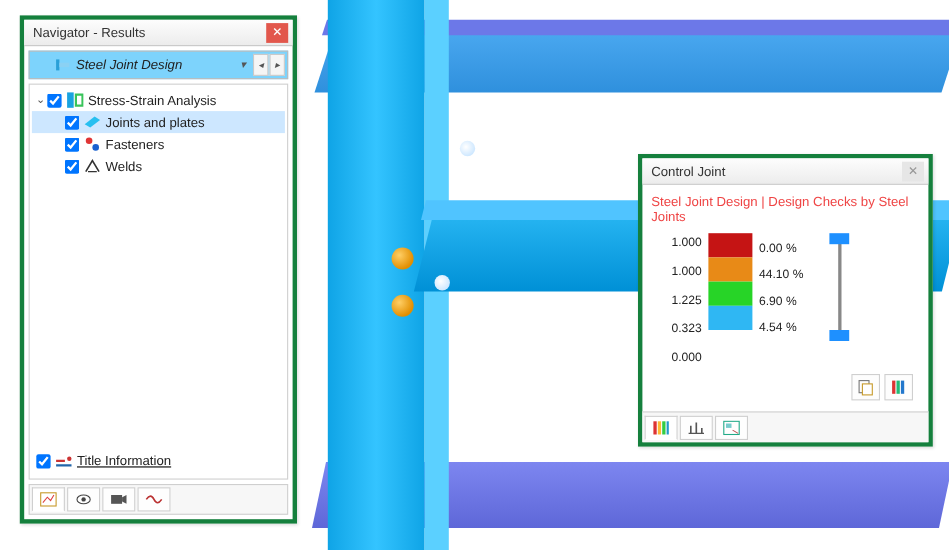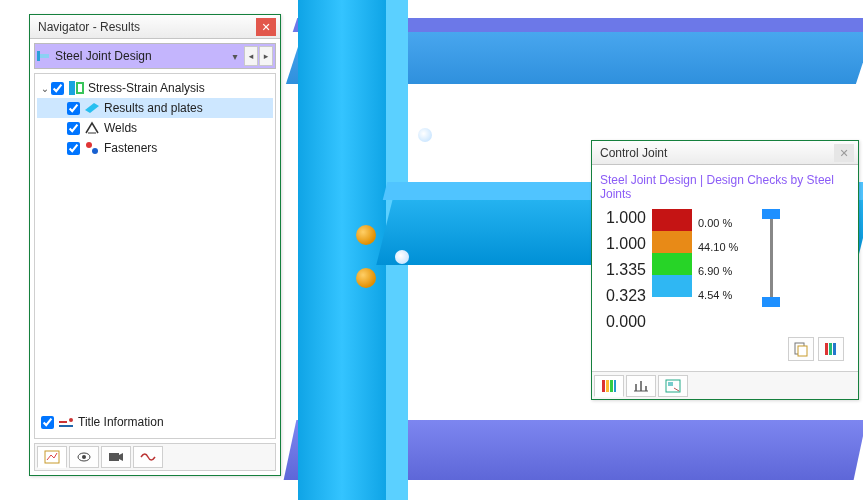--- a/index.html
+++ b/index.html
@@ -12,57 +12,57 @@
   .beam.h1flg { left:295px; top:18px; width:570px; height:14px; background:#6c78e8; transform:skewX(-18deg); }
   .beam.h2 { left:385px; top:195px; width:480px; height:70px; background:linear-gradient(#27b5f2,#0090d6); transform:skewX(-14deg); }
   .beam.h2flg { left:385px; top:182px; width:480px; height:18px; background:#50c4ff; transform:skewX(-14deg); }
   .beam.col { left:298px; top:0; width:88px; height:500px; background:linear-gradient(90deg,#0fa4e6,#34c4ff,#0fa4e6); }
   .beam.colflg { left:386px; top:0; width:22px; height:500px; background:#5bd0ff; }
   .beam.base { left:290px; top:420px; width:570px; height:60px; background:linear-gradient(#7d86f0,#5e67d8); transform:skewX(-12deg); }
   .bolt { position:absolute; width:20px; height:20px; border-radius:50%; background:radial-gradient(circle at 35% 35%,#ffcf66,#e28e00 70%); }
   .hole { position:absolute; width:14px; height:14px; border-radius:50%; background:radial-gradient(circle at 40% 40%,#fff,#cfe8ff 70%); }
 
   
-  .panel { position:absolute; background:#fff; border:1px solid #15803d; box-shadow:1px 1px 3px rgba(0,0,0,.15);margin-left:11px; }
+  .panel { position:absolute; background:#fff; border:4px solid #15803d; box-shadow:1px 1px 3px rgba(0,0,0,.15); }
   .nav { left:18px; top:14px; width:252px; height:462px; display:flex; flex-direction:column; }
   .titlebar { height:24px; background:linear-gradient(#fdfdfd,#ececec); border-bottom:1px solid #c5c5c5; display:flex; align-items:center; padding:0 4px 0 8px; font-size:12px; color:#333; }
   .titlebar .spacer { flex:1; }
   .closebtn { width:20px; height:18px; background:#e2574c; color:#fff; font-size:11px; line-height:18px; text-align:center; cursor:pointer; }
-  .combo { height:26px; margin:4px; border:1px solid #bcbcbc; display:flex; align-items:center; padding:0 2px 0 0; font-size:12px; color:#222; background:#c4b5fd; }
+  .combo { height:26px; margin:4px; border:1px solid #bcbcbc; display:flex; align-items:center; padding:0 2px 0 22px; font-size:12px; color:#222; background:#7dd3fc;font-style:italic; }
   .combo .i { width:16px; height:16px; margin-right:4px; display:inline-flex; }
   .combo .spacer { flex:1; }
   .combo .dd { width:16px; text-align:center; color:#555; cursor:pointer; font-size:10px; }
   .combo .navbtn { width:14px; height:20px; border:1px solid #c9c9c9; margin-left:1px; background:#f5f5f5; display:flex;align-items:center;justify-content:center; font-size:9px; color:#555; cursor:pointer;}
 
   .treewrap { flex:1; margin:0 4px 4px 4px; border:1px solid #cfcfcf; position:relative; background:#fff; overflow:hidden; }
   .tree { padding:4px 2px; font-size:12px; color:#222; }
   .tree .row { display:flex; align-items:center; height:20px; padding-left:2px; }
   .tree .row.sel { background:#cde7ff; }
   .tree .ind { display:inline-block; }
   .tree .caret { width:12px; text-align:center; color:#555; font-size:10px; cursor:pointer; }
   .tree input[type=checkbox] { width:13px; height:13px; margin:0 4px 0 0; }
   .tree .ico { width:16px; height:16px; margin-right:4px; display:inline-flex; align-items:center; justify-content:center; }
   .tree .lbl { white-space:nowrap; }
 
-  .bottomgroup { position:absolute; left:6px; right:6px; bottom:6px; }
+  .bottomgroup { position:absolute; left:6px; right:6px; bottom:6px;text-decoration:underline; }
   .opt { display:flex; align-items:center; height:20px; font-size:12px; color:#222; }
   .opt input { margin-right:4px; }
   .opt .ico { width:16px; height:16px; margin-right:4px; display:inline-flex; align-items:center; justify-content:center;}
 
   .tabstrip { height:28px; margin:0 4px 4px 4px; border:1px solid #cfcfcf; background:#f7f7f7; display:flex; align-items:center; gap:2px; padding:2px; }
   .tab { width:30px; height:22px; border:1px solid #cfcfcf; background:#fefefe; display:flex; align-items:center; justify-content:center; cursor:pointer; }
   .tab.active { background:#fff; border-bottom-color:#fff; }
 
   
   .ctrl { left:580px; top:140px; width:268px; }
   .ctrl .closebtn2 { width:20px; height:18px; background:#e6e6e6; color:#999; font-size:11px; line-height:18px; text-align:center; cursor:pointer; }
   .ctrl .body { padding:6px 8px 4px 8px; }
-  .ctrl .subt { font-size:12px; color:#8b5cf6; padding:2px 0 8px 0; }
+  .ctrl .subt { font-size:12px; color:#ef4444; padding:2px 0 8px 0; }
   .leg { display:flex; align-items:flex-start; gap:6px; }
-  .ticks { width:46px; font-size:16px; color:#222; display:flex; flex-direction:column; gap:8px; text-align:right; padding-top:0;}
+  .ticks { width:46px; font-size:11px; color:#222; display:flex; flex-direction:column; gap:8px; text-align:right; padding-top:0;}
   .ticks span { height:18px; line-height:18px;}
   .swcol { display:flex; flex-direction:column; }
   .sw { width:40px; height:22px; border:0; }
   .pct { width:54px; font-size:11px; color:#222; display:flex; flex-direction:column; gap:6px; padding-top:8px; }
   .pct span{ height:18px; }
   .rng { position:relative; width:28px; height:100px; }
   .rng .track { position:absolute; left:12px; top:4px; width:3px; height:92px; background:#888; }
   .rng .h { position:absolute; left:4px; width:18px; height:10px; background:#1e90ff; cursor:pointer; }
   .ctrl .toprow { display:flex; justify-content:flex-end; gap:4px; padding:6px 6px 0 0;}
   .ibtn { width:26px; height:24px; border:1px solid #cfcfcf; background:#fdfdfd; display:flex; align-items:center; justify-content:center; cursor:pointer; }
@@ -121,43 +121,43 @@
         <span class="lbl">Stress-Strain Analysis</span>
       </div>
       <div class="row sel">
         <span class="ind" style="width:28px"></span>
         <input type="checkbox" checked="" style="">
         <span class="ico">
           <svg width="16" height="16">
               <path d="M1 10 L10 3 L15 6 L6 13 Z" fill="#27bff0"></path>
             </svg>
         </span>
-        <span class="lbl">Results and plates</span>
+        <span class="lbl">Joints and plates</span>
       </div>
       <div class="row">
         <span class="ind" style="width:28px"></span>
         <input type="checkbox" checked="" style="">
         <span class="ico">
           <svg width="16" height="16">
+              <circle cx="5" cy="5" r="3" fill="#e03535"></circle>
+              <circle cx="11" cy="11" r="3" fill="#1860d0"></circle>
+            </svg>
+        </span>
+        <span class="lbl">Fasteners</span>
+      </div>
+      <div class="row">
+        <span class="ind" style="width:28px"></span>
+        <input type="checkbox" checked="" style="">
+        <span class="ico">
+          <svg width="16" height="16">
               <path d="M2 13 L8 3 L14 13" fill="none" stroke="#333" stroke-width="1.5"></path>
               <path d="M4 13h8" stroke="#333"></path>
             </svg>
         </span>
         <span class="lbl">Welds</span>
-      </div>
-      <div class="row">
-        <span class="ind" style="width:28px"></span>
-        <input type="checkbox" checked="" style="">
-        <span class="ico">
-          <svg width="16" height="16">
-              <circle cx="5" cy="5" r="3" fill="#e03535"></circle>
-              <circle cx="11" cy="11" r="3" fill="#1860d0"></circle>
-            </svg>
-        </span>
-        <span class="lbl">Fasteners</span>
       </div>
     </div>
 
     <div class="bottomgroup">
       <div class="opt">
         <input type="checkbox" checked="" style="">
         <span class="ico">
           <svg width="16" height="16">
               <path d="M1 8h8" stroke="#c33" stroke-width="2"></path>
               <path d="M1 12h14" stroke="#26a" stroke-width="2"></path>
@@ -201,21 +201,21 @@
     <span>Control Joint</span>
     <span class="spacer"></span>
     <span class="closebtn2">✕</span>
   </div>
   <div class="body">
     <div class="subt">Steel Joint Design | Design Checks by Steel Joints</div>
     <div class="leg">
       <div class="ticks">
         <span>1.000</span>
         <span>1.000</span>
-        <span>1.335</span>
+        <span>1.225</span>
         <span>0.323</span>
         <span>0.000</span>
       </div>
       <div class="swcol">
         <div class="sw" style="background:#c51414"></div>
         <div class="sw" style="background:#e88a17"></div>
         <div class="sw" style="background:#27d427"></div>
         <div class="sw" style="background:#2fb7f3"></div>
       </div>
       <div class="pct">

